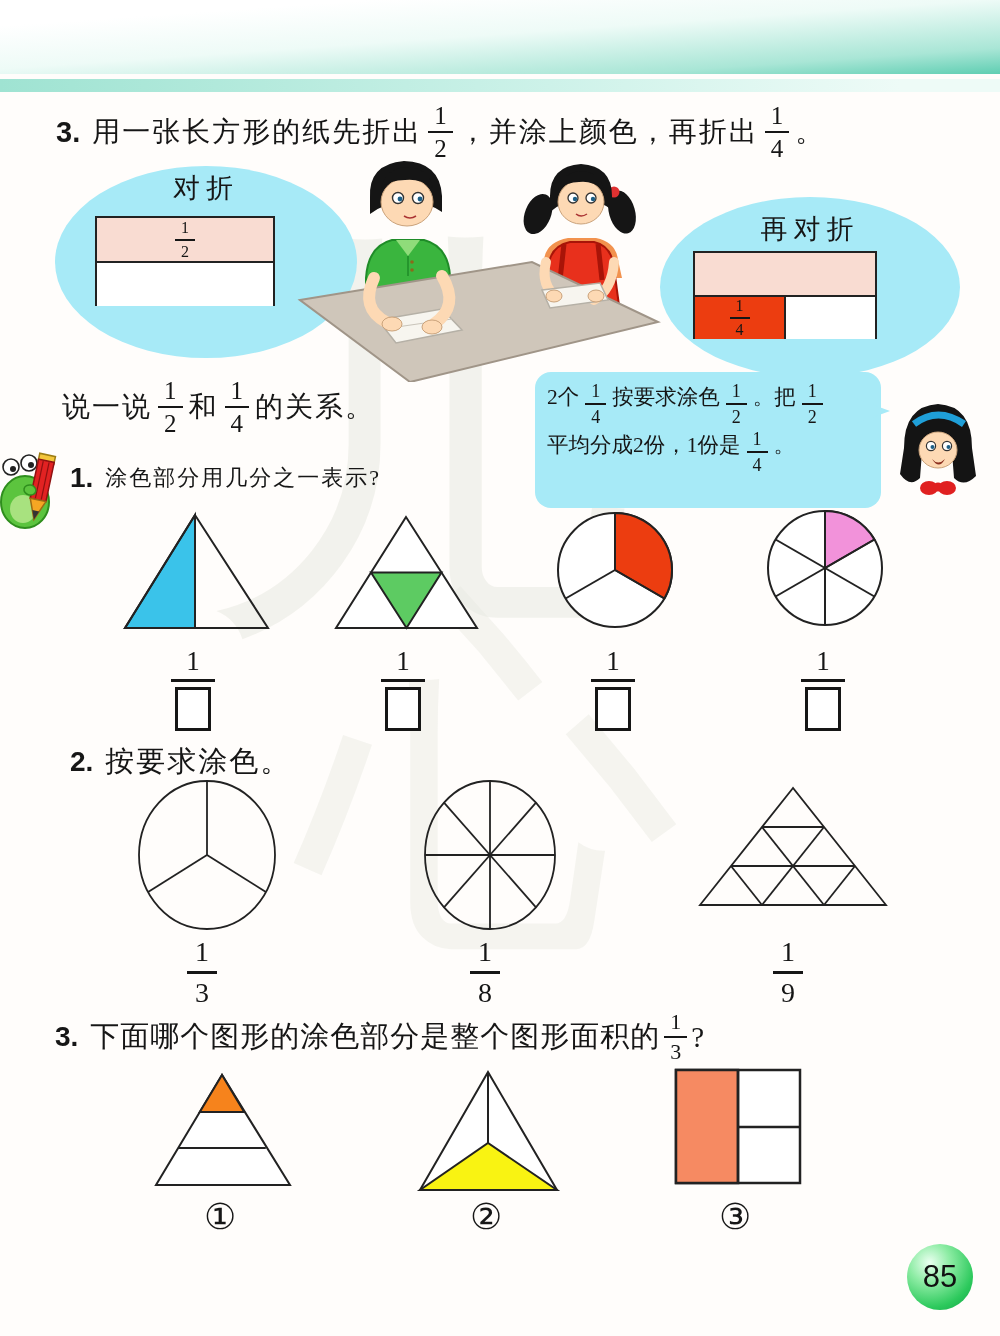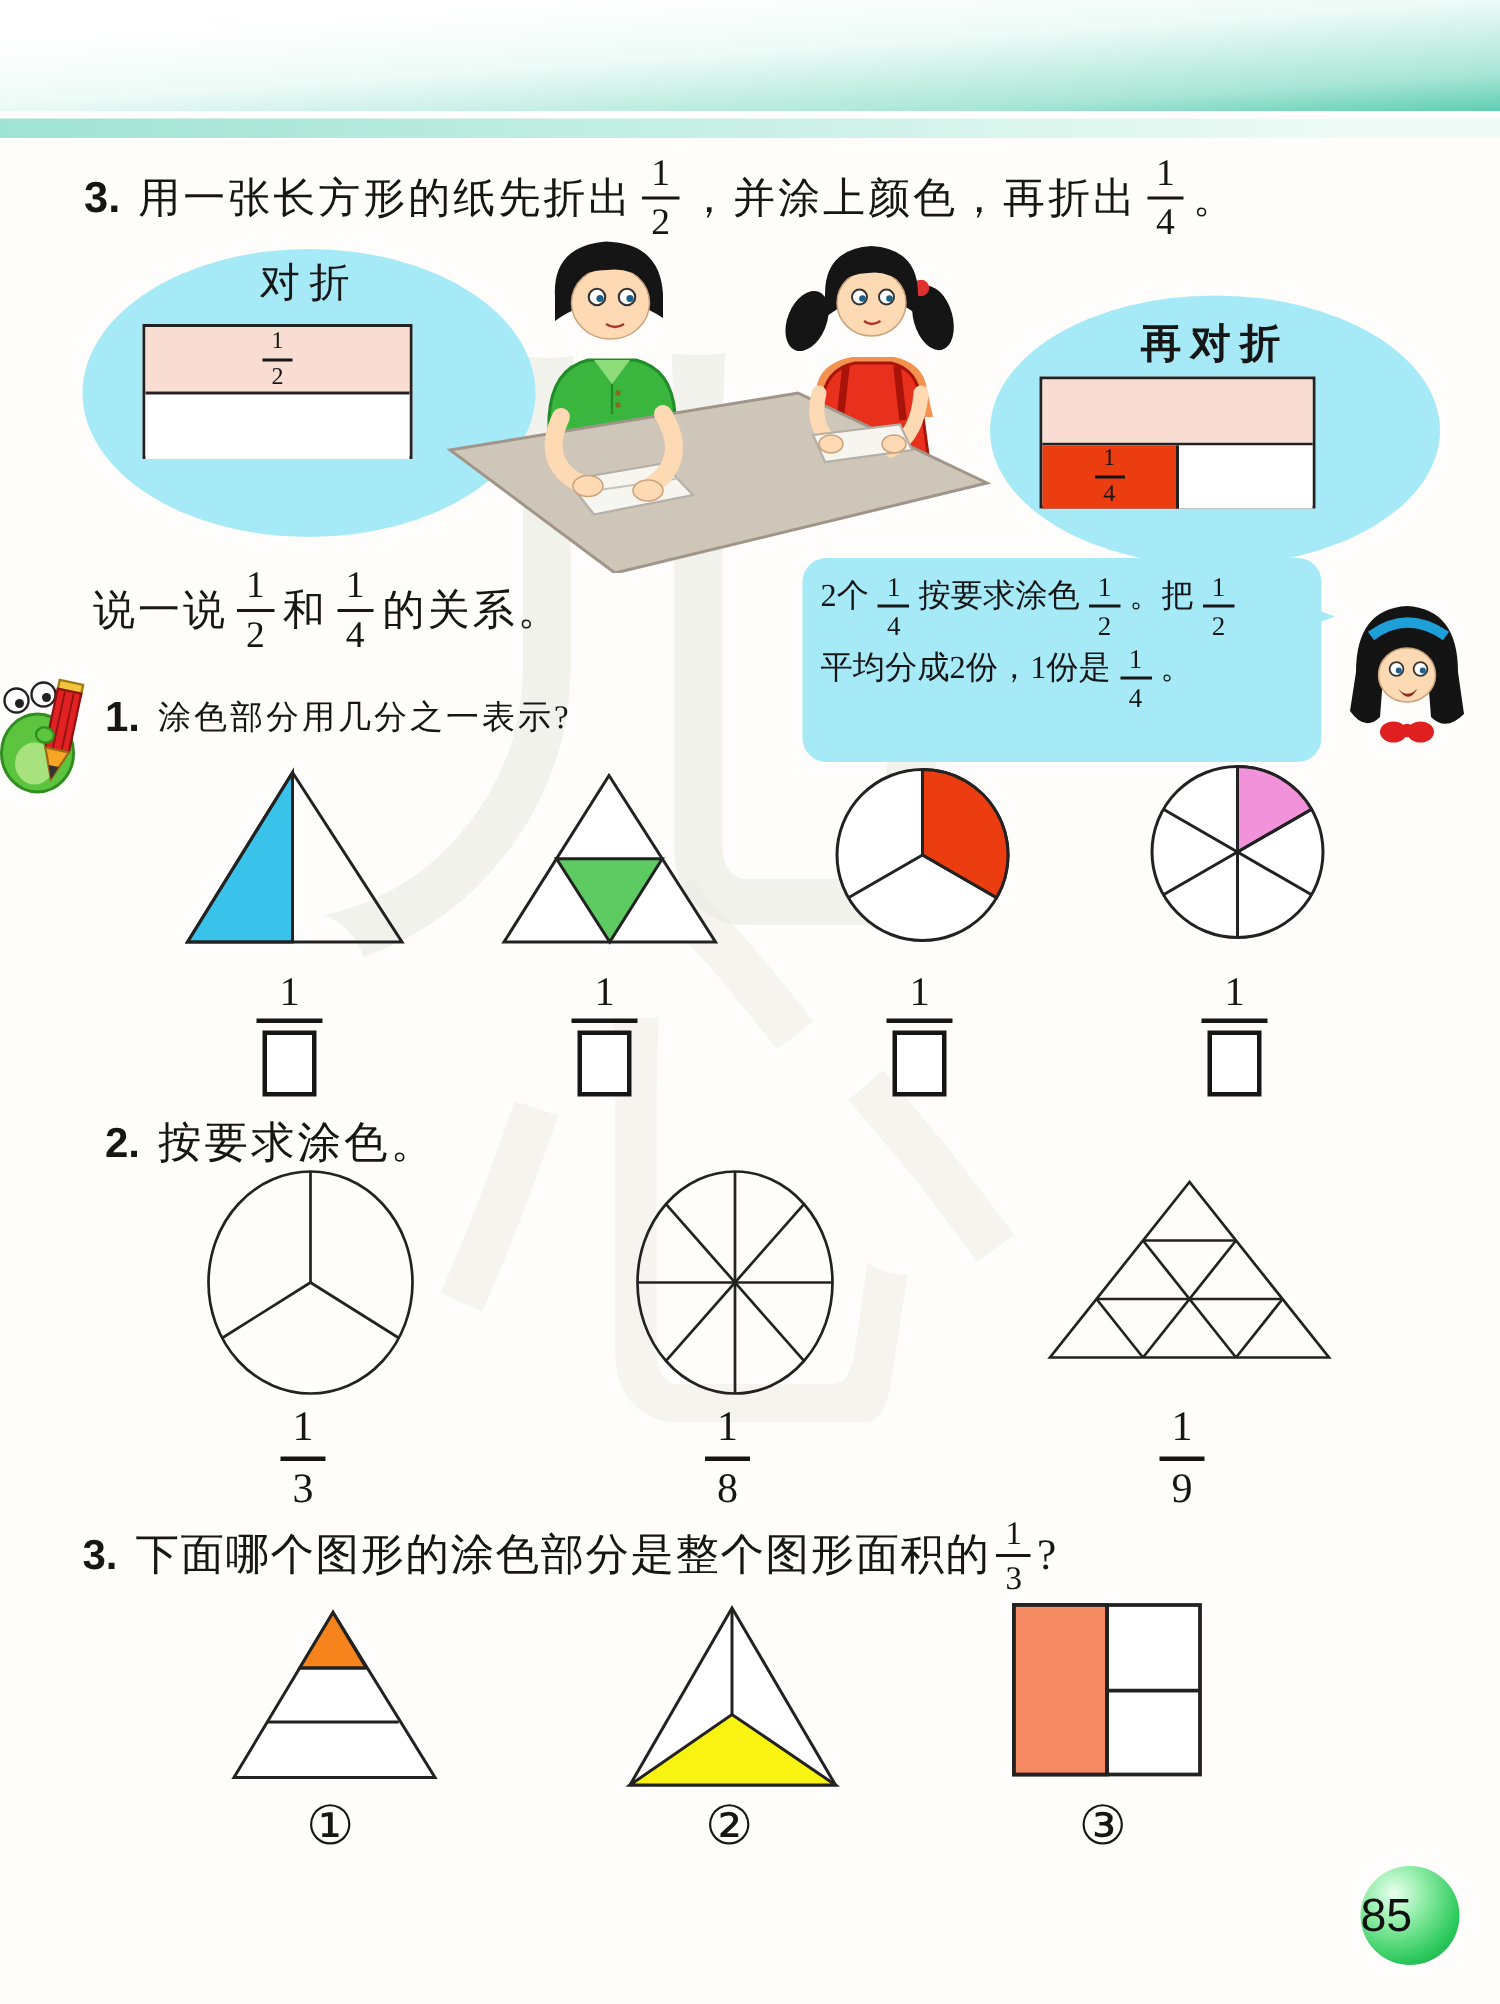--- a/index.html
+++ b/index.html
@@ -38,21 +38,21 @@
   .ansfrac .n{font-size:27px;line-height:1;margin-bottom:4px;}
   .ansfrac .bar{width:44px;height:3px;background:#161616;}
   .ansfrac .box{width:30px;height:38px;border:3px solid #161616;background:#fff;margin-top:5px;}
   .bigfrac{display:flex;flex-direction:column;align-items:center;z-index:2;}
   .bigfrac .n,.bigfrac .d{font-size:28px;line-height:1;}
   .bigfrac .bar{width:30px;height:3px;background:#161616;margin:5px 0;}
   .circled{font-size:36px;z-index:2;}
   
   .ball{width:66px;height:66px;border-radius:50%;
         background:radial-gradient(circle at 34% 28%,#eafff0,#8deca4 32%,#2cc95c 70%,#0f9e44 100%);
-        display:flex;align-items:center;justify-content:flex-start;z-index:2;}
+        display:flex;align-items:center;justify-content:center;z-index:2;}
   .ball span{font-family:"Liberation Sans",sans-serif;font-size:31px;color:#111;}
   svg{display:block;}
 </style>
 </head>
 <body>
 
 <div class="page">
 
   <div class="abs band1"></div>
   <div class="abs band2"></div>
@@ -82,21 +82,21 @@
         <span class="frac frac-sm">
           <span class="n">1</span>
           <span class="d">2</span>
         </span>
       </div>
       <div class="fold-row" style="height:43px;border-top:2.5px solid #222;background:#fff;"></div>
     </div>
   </div>
 
   <div class="abs ellipse-bubble" style="left: 660px; top: 197px; width: 300px; height: 180px; background: rgb(167, 234, 247);">
-    <div class="bubble-title" style="top:14px;font-weight:bold;">再对折</div>
+    <div class="bubble-title" style="top:14px;">再对折</div>
     <div class="fold-rect" style="left:33px;top:54px;width:180px;height:84px;">
       <div class="fold-row" style="height: 42px; background: rgb(249, 220, 210);"></div>
       <div style="display:flex;height:42px;border-top:2.5px solid #222;">
         <div class="fold-row" style="width: 50%; border-right: 2.5px solid rgb(34, 34, 34); background: rgb(236, 61, 16);">
           <span class="frac frac-sm">
             <span class="n">1</span>
             <span class="d">4</span>
           </span>
         </div>
         <div style="width:50%;background:#fff;"></div>

